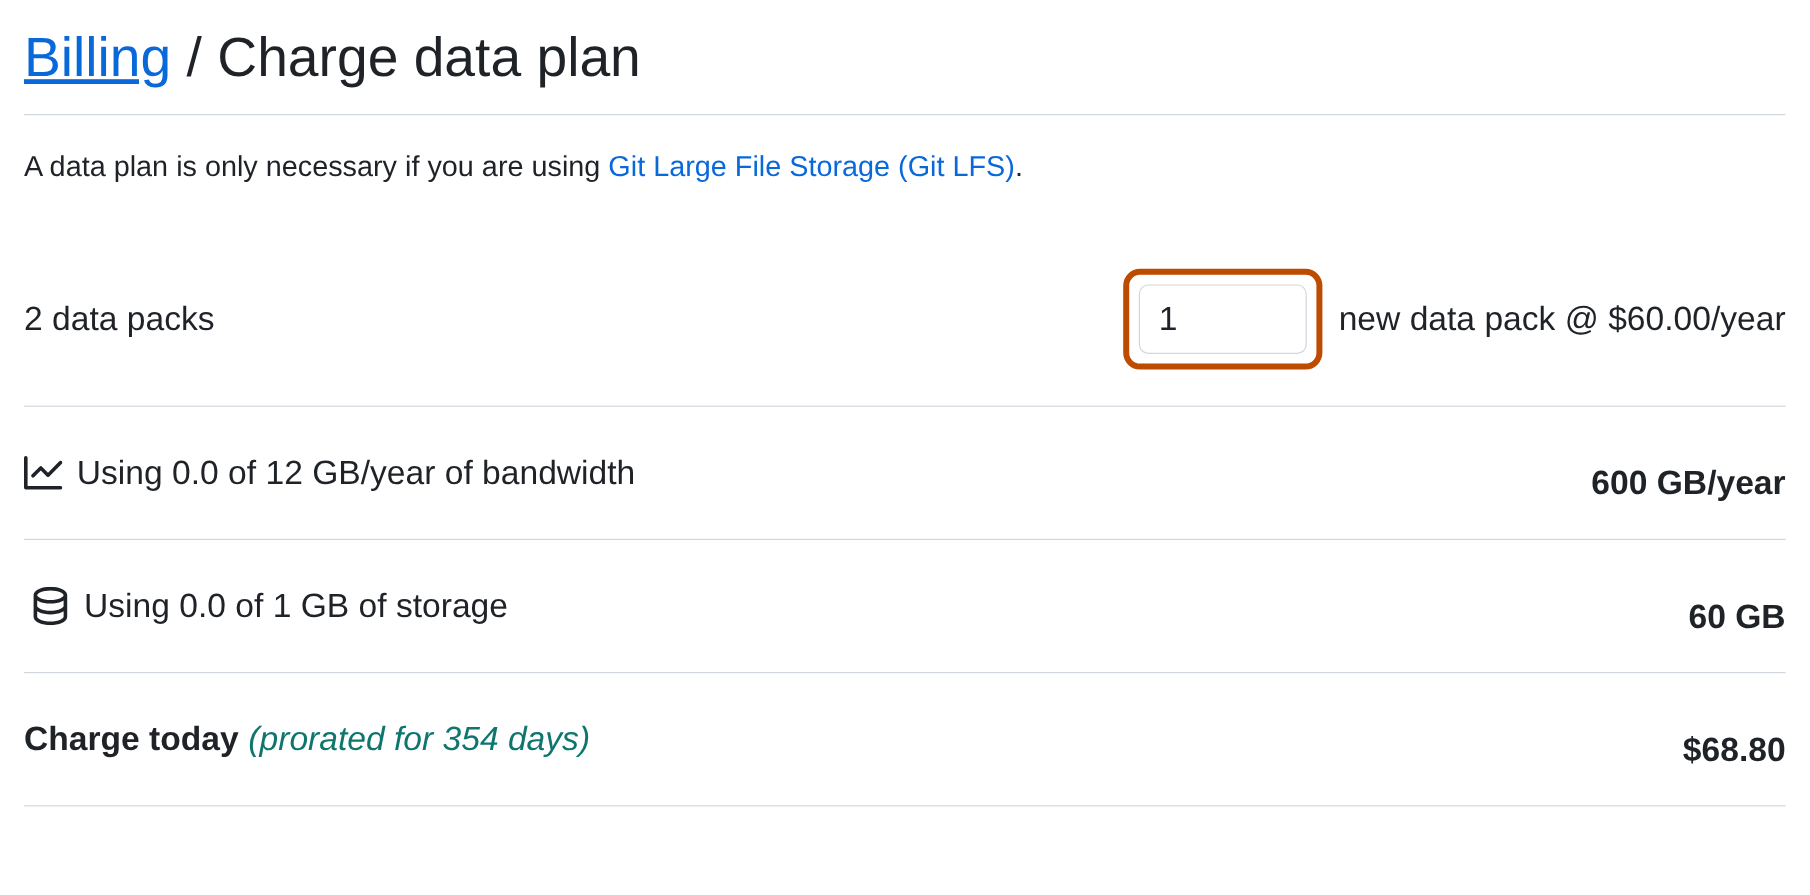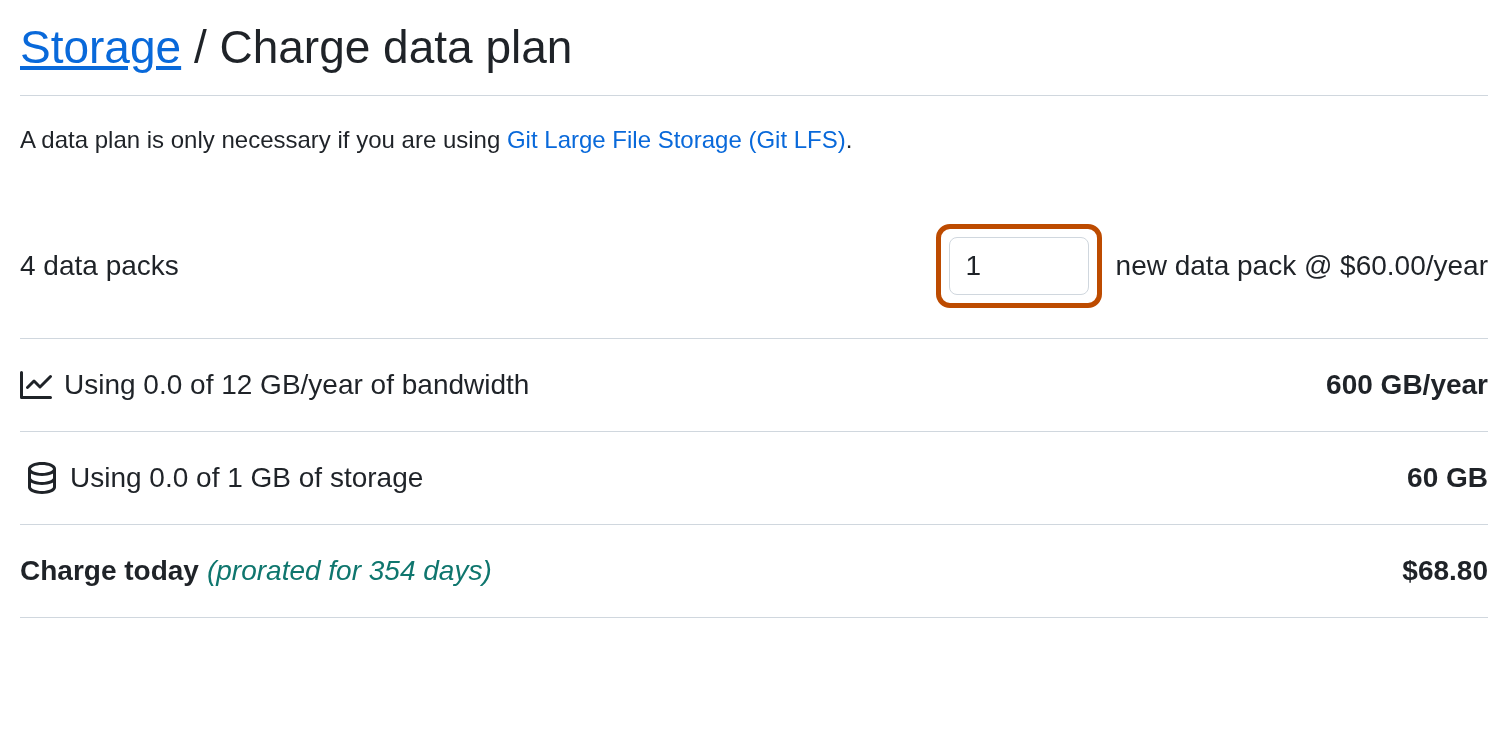--- a/index.html
+++ b/index.html
@@ -31,21 +31,21 @@
     .row {
       display: flex;
       align-items: center;
       justify-content: space-between;
       border-bottom: 1px solid #d0d7de;
       padding: 30px 0;
       font-size: 28px;
     }
     .row.first { padding-top: 0; }
     .row-left { display: flex; align-items: center; gap: 12px; }
-    .row-right { font-weight: 600; }
+    .row-right { font-weight: 600; margin-top: 18px; }
     .packs-right {
       display: flex;
       align-items: center;
       gap: 14px;
       font-weight: 400;
     }
     .highlight-box {
       border: 5px solid #bd4b00;
       border-radius: 14px;
       padding: 8px;
@@ -69,30 +69,30 @@
     }
     .charge-left { display: flex; align-items: baseline; gap: 8px; }
     .charge-label { font-weight: 600; }
     .charge-note { font-style: italic; font-weight: 400; color: #0f766e; }
   </style>
 </head>
 <body>
 
 <div class="header">
   <h1>
-    <a href="#" class="link">Storage</a><span class="sep"> / </span><span>Charge data plan</span>
+    <a href="#" class="link">Billing</a><span class="sep"> / </span><span>Charge data plan</span>
   </h1>
 </div>
 
 <p class="description">
   <span>A data plan is only necessary if you are using </span><a href="#">Git Large File Storage (Git LFS)</a><span>.</span>
 </p>
 
 <div class="row first">
-  <div>4 data packs</div>
+  <div>2 data packs</div>
   <div class="packs-right">
     <span class="highlight-box">
       <input class="num-input" type="text" value="1" style="">
     </span>
     <span>new data pack @ $60.00/year</span>
   </div>
 </div>
 
 <div class="row">
   <div class="row-left">

